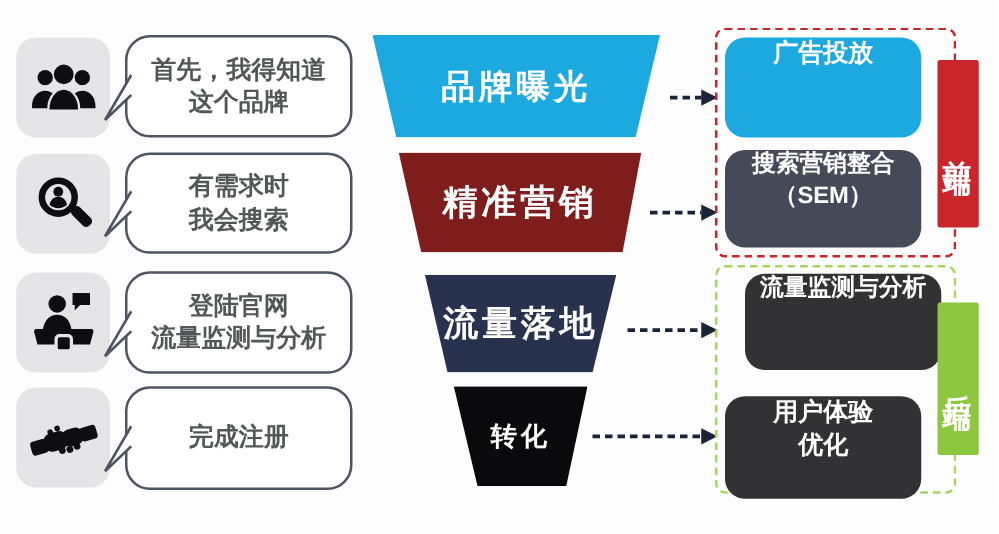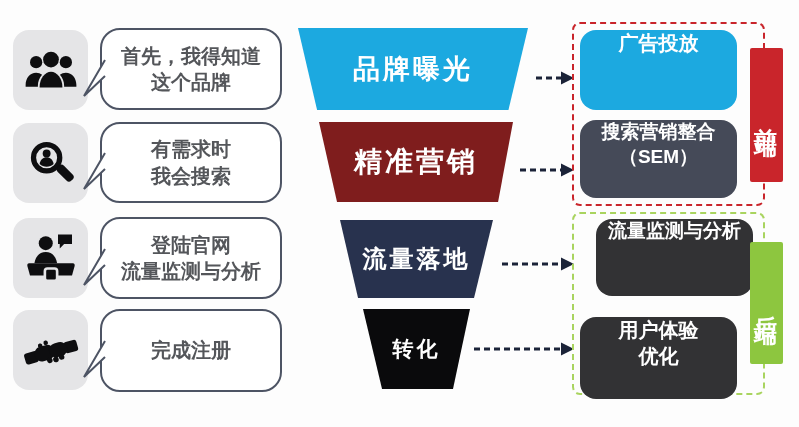--- a/index.html
+++ b/index.html
@@ -22,21 +22,21 @@
   .tail{position:absolute;left:-20px;top:34%;}
   
   .lv{
     position:absolute;display:flex;align-items:center;justify-content:center;
     color:#ffffff;font-weight:700;letter-spacing:3px;
   }
   .lv1{left:298px;top:28px;width:230px;height:82px;background:#1ca9e0;font-size:27px;
        clip-path:polygon(0% 0%,100% 0%,91.5% 100%,8.3% 100%);}
   .lv2{left:319px;top:122px;width:194px;height:80px;background:#7f1d1d;font-size:28px;
        clip-path:polygon(0% 0%,100% 0%,92.3% 100%,9.3% 100%);}
-  .lv3{left:340px;top:220px;width:153px;height:78px;background:#28324e;font-size:24px;
+  .lv3{left:340px;top:220px;width:153px;height:78px;background:#28324e;font-size:28px;
        clip-path:polygon(0% 0%,100% 0%,87.6% 100%,11.8% 100%);}
   .lv4{left:363px;top:309px;width:107px;height:80px;background:#0a0a0c;font-size:21px;
        clip-path:polygon(0% 0%,100% 0%,84.1% 100%,17.8% 100%);}
   
   .arrow{position:absolute;}
   
   .group-rect{position:absolute;left:572px;width:193px;border-radius:8px;box-sizing:border-box;}
   .fe-rect{top:22px;height:184px;border:2px dashed #c9252b;}
   .be-rect{top:212px;height:183px;border:2px dashed #a9d45f;}
   .rbox{

